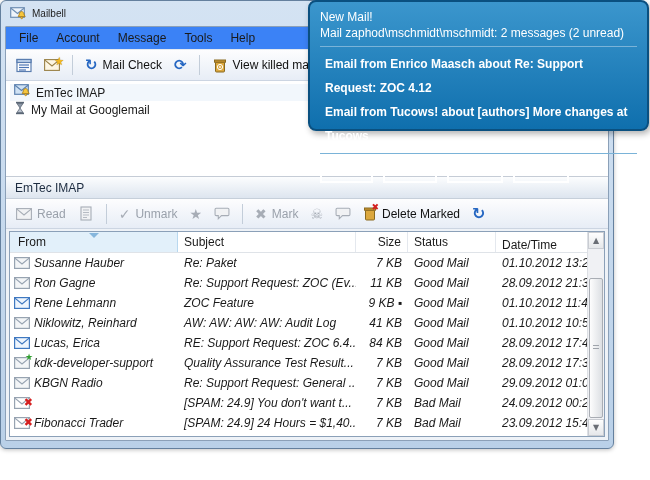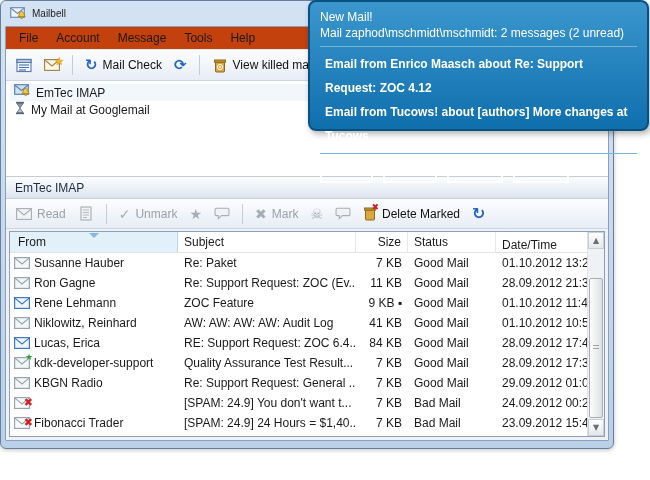--- a/index.html
+++ b/index.html
@@ -10,21 +10,21 @@
   .main-window { position:absolute; left:0; top:30; width:614px; height:449px;
     border:1px solid #64809e; border-radius:6px;
     background:linear-gradient(#d4e3f3,#b9d0e8);
     box-shadow:0 1px 4px rgba(0,0,0,.25); }
   .titlebar { height:25px; display:flex; align-items:center; gap:6px; padding:0 9px;
     font-size:10px; color:#222; }
   .window-body { position:relative; margin:0 4px 4px 4px; height:415px;
     border:1px solid #8ba0b8; background:#eef2f7; border-radius:1px;
     display:flex; flex-direction:column; overflow:hidden; }
 
-  .menubar { height:23px; background:#c2410c; border-bottom:1px solid #e3e9f1;
+  .menubar { height:23px; background:#3b82f6; border-bottom:1px solid #e3e9f1;
     display:flex; align-items:center; padding:0 4px; flex:0 0 auto; }
   .menu-item { padding:4px 9px; cursor:default; }
 
   .toolbar { height:31px; background:linear-gradient(#fdfdfe,#e7edf6);
     border-bottom:1px solid #ccd5e2; display:flex; align-items:center;
     padding:0 5px; gap:2px; flex:0 0 auto; white-space:nowrap; }
   .tb-btn { display:flex; align-items:center; gap:5px; padding:3px 5px; border-radius:2px; }
   .tb-sep { width:1px; height:20px; background:#c3cdd9; margin:0 5px; flex:0 0 auto; }
   .tb-label { color:#111; }
   .disabled .tb-label, .tb-label.dim { color:#9aa1ab; }
@@ -49,21 +49,21 @@
     height:21px; background:#fff; border-bottom:1px solid #dfe3e8; }
   .hcell { display:flex; align-items:center; padding:0 6px; border-right:1px solid #e4e8ee;
     position:relative; }
   .hcell.sorted { background:#e2f0fa; border-right:1px solid #b8d8ef; }
   .hcell.from { padding-left:8px; }
   .hcell.size { justify-content:flex-end; }
   .sort-arrow { position:absolute; top:1px; left:50%; margin-left:-5px; width:0; height:0;
     border-left:5px solid transparent; border-right:5px solid transparent;
     border-top:5px solid #86b6dc; }
   .mail-row { display:grid; grid-template-columns:168px 178px 52px 88px 1fr; height:20px; }
-  .cell { display:flex; align-items:center; padding:0 6px; overflow:hidden; white-space:nowrap; }
+  .cell { display:flex; align-items:center; padding:0 6px; overflow:hidden; white-space:nowrap;font-style:italic; }
   .cell.from { gap:4px; padding-left:4px; }
   .cell.size { justify-content:flex-end; }
 
   .env { position:relative; width:16px; height:12px; flex:0 0 auto; }
   .env svg { display:block; }
   .ov { position:absolute; font-family:"DejaVu Sans",sans-serif; line-height:1; font-weight:bold; }
   .ov-star { color:#2f9e2f; font-size:9px; top:-4px; right:-3px; text-shadow:0 0 1px #fff; }
   .ov-x { color:#d42020; font-size:11px; top:0px; right:-3px; text-shadow:0 0 1px #fff; }
 
   

